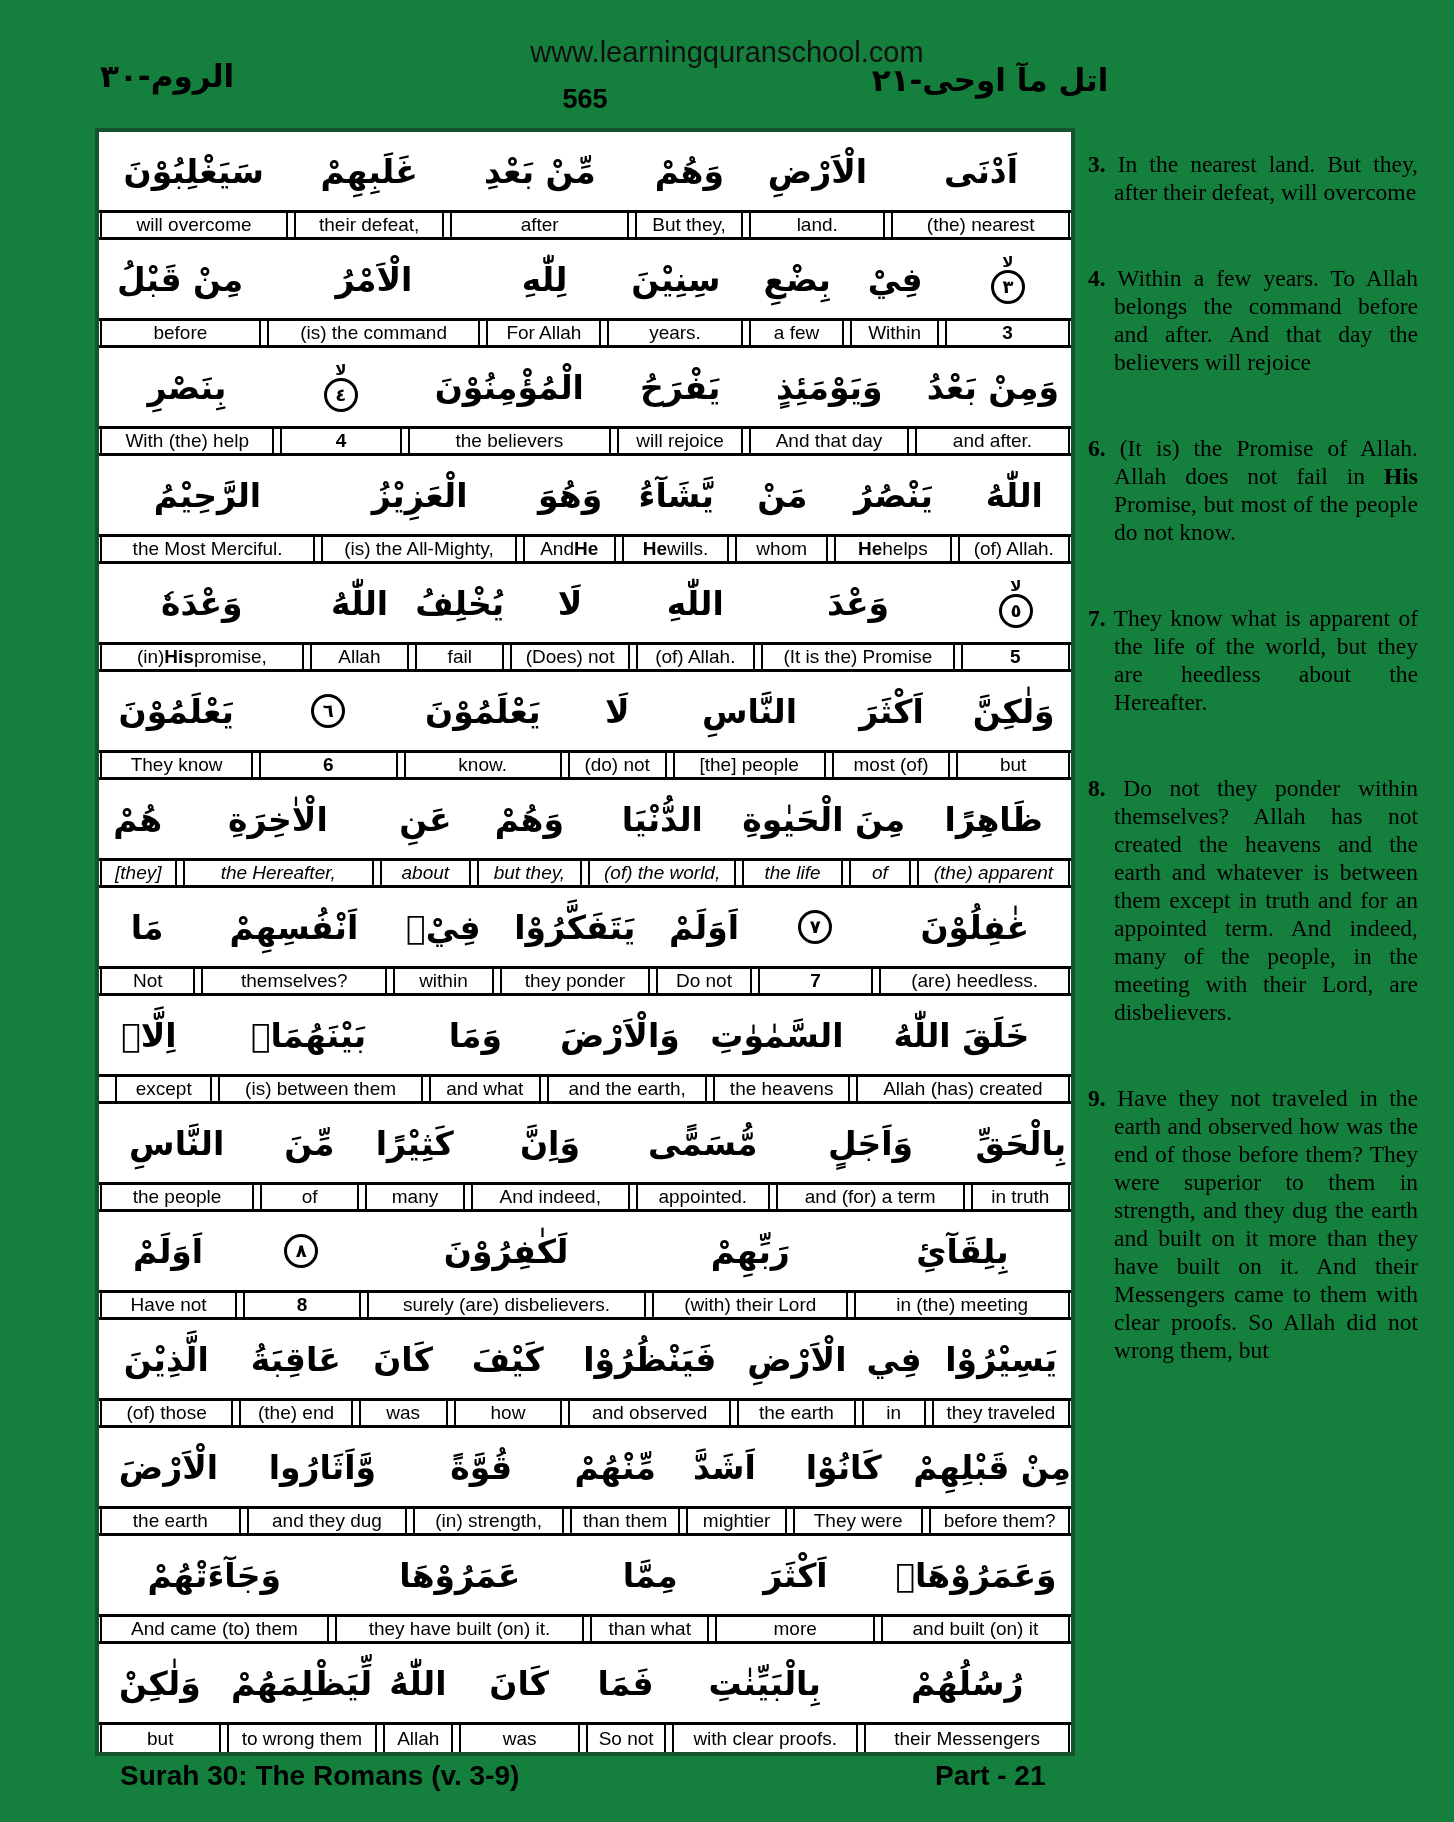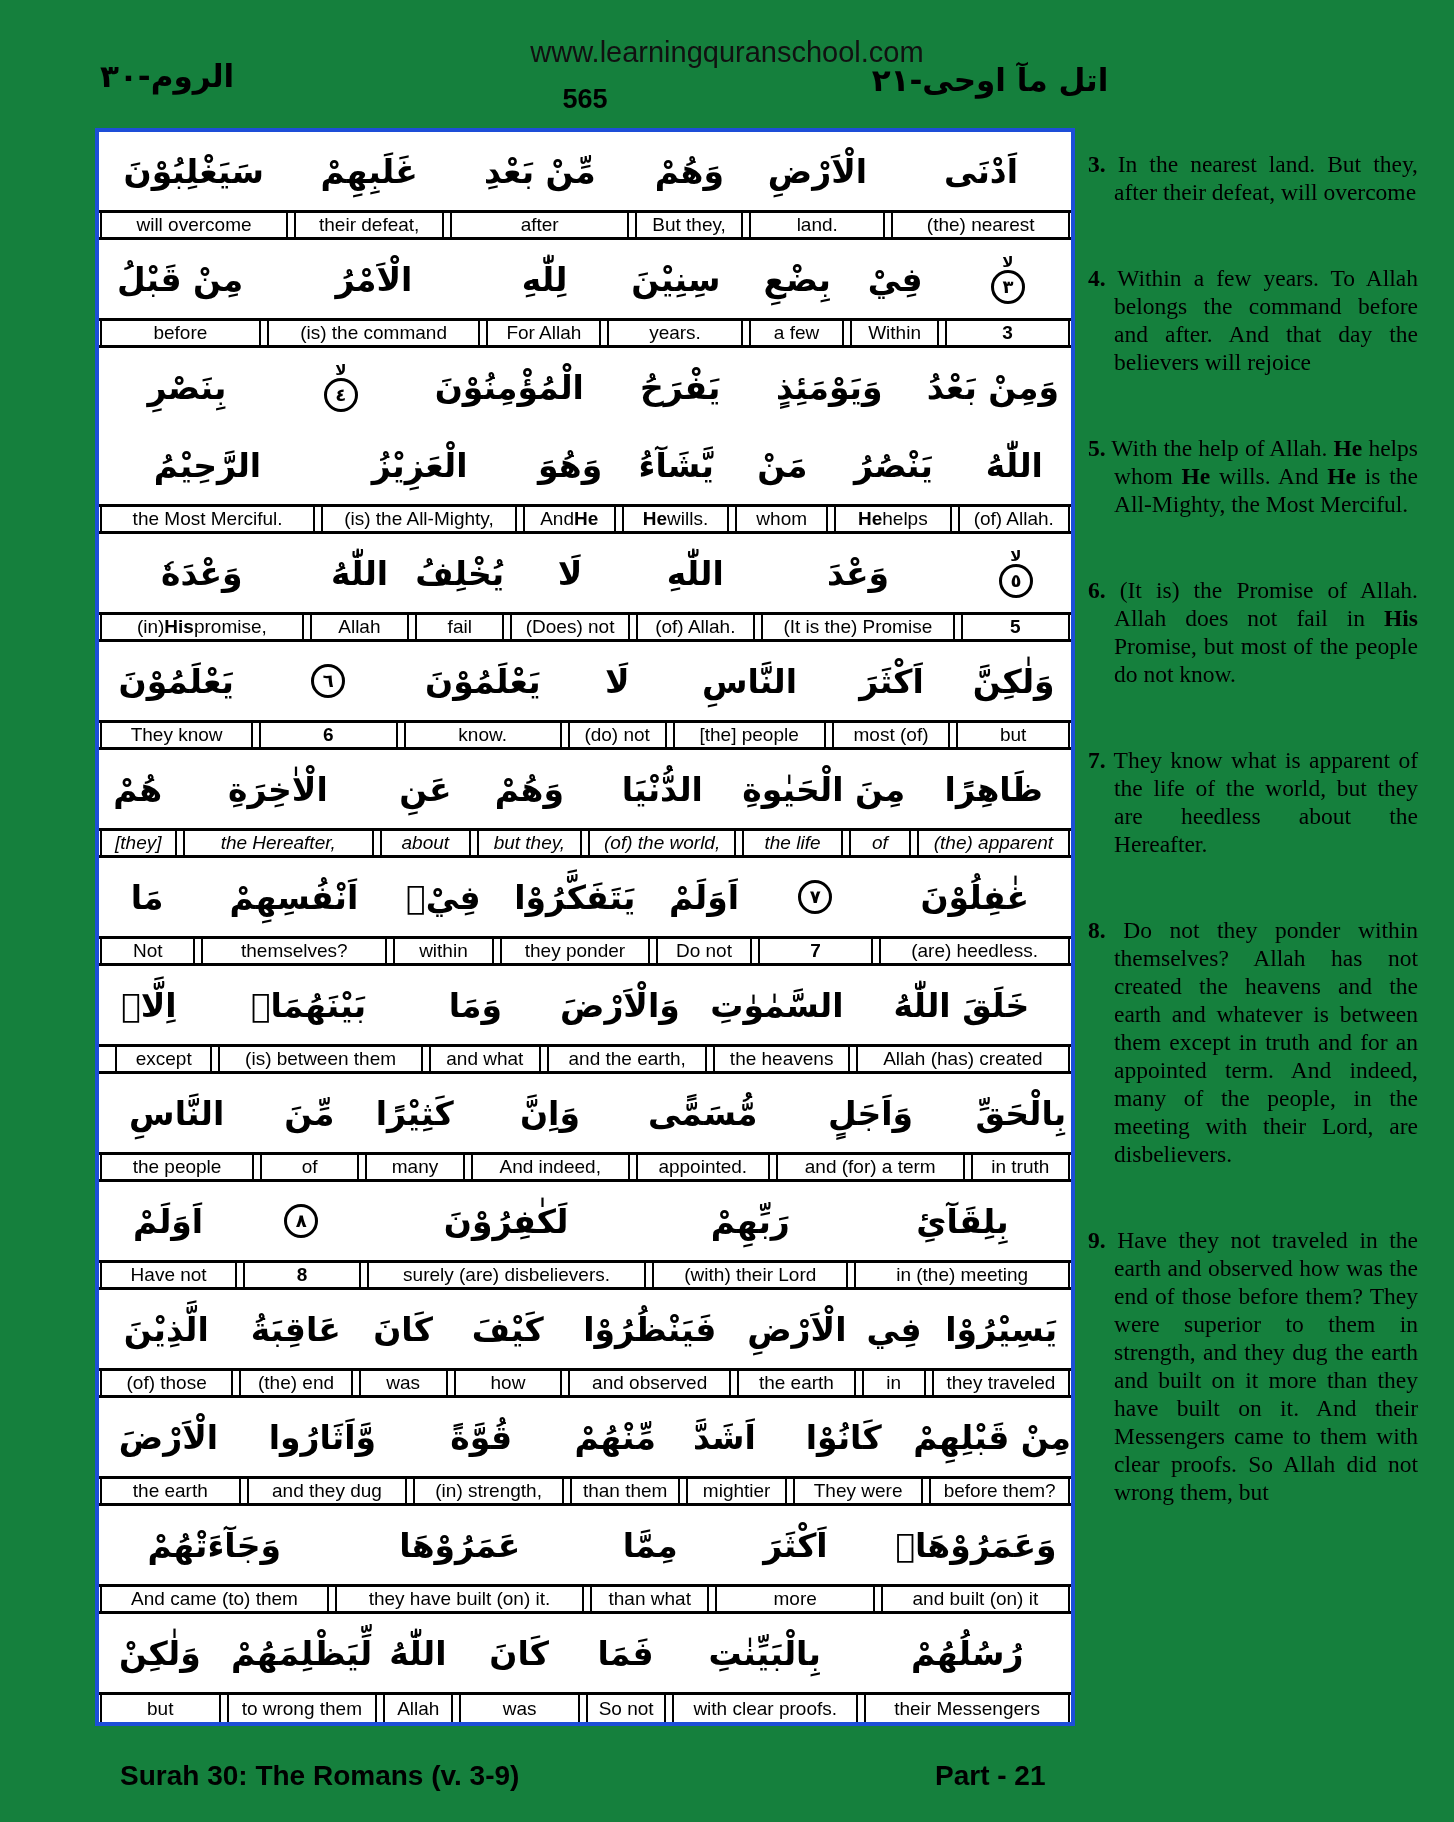--- a/index.html
+++ b/index.html
@@ -7,21 +7,21 @@
         font-family:"Liberation Sans",sans-serif;overflow:hidden;}
   
   .hdr-url{position:absolute;top:36px;left:0;width:100%;text-align:center;
            font-size:29px;color:#111;}
   .hdr-pagenum{position:absolute;top:84px;left:95px;width:980px;text-align:center;
            font-weight:bold;font-size:27px;}
   .hdr-ar{font-family:"DejaVu Sans",sans-serif;font-weight:bold;font-size:31px;direction:rtl;}
   .hdr-ar-left{position:absolute;top:58px;left:100px;}
   .hdr-ar-right{position:absolute;top:62px;left:870px;width:240px;text-align:center;}
   
-  .qtable{position:absolute;left:95px;top:128px;width:980px;border:4px solid #1d4ed8;
+  .qtable{position:absolute;left:95px;top:128px;width:980px;border:4px solid #14532d;
           box-sizing:border-box;background:#fff;}
   .pair{width:100%;}
   .arabic-row{display:grid;column-gap:5px;height:78px;align-items:center;direction:ltr;}
   .aword{text-align:center;direction:rtl;font-family:"DejaVu Sans",sans-serif;
          font-weight:bold;font-size:33px;line-height:1;white-space:nowrap;overflow:visible;}
   .vwrap{display:flex;flex-direction:column;align-items:center;justify-content:center;gap:1px;}
   .la{font-size:15px;line-height:14px;font-weight:bold;}
   .vnum{width:34px;height:34px;border:3px solid #000;border-radius:50%;box-sizing:border-box;
         display:flex;align-items:center;justify-content:center;font-size:18px;font-weight:bold;}
   .english-row{display:grid;column-gap:6px;border-top:3px solid #000;border-bottom:3px solid #000;
@@ -98,20 +98,30 @@
           <div class="aword">بِنَصْرِ</div>
           <div class="aword vwrap">
             <span class="la">لا</span>
             <span class="vnum">٤</span>
           </div>
           <div class="aword">الْمُؤْمِنُوْنَ</div>
           <div class="aword">يَفْرَحُ</div>
           <div class="aword">وَيَوْمَئِذٍ</div>
           <div class="aword">وَمِنْ بَعْدُ</div>
         </div>
+        <div class="english-row" style="grid-template-columns: 18fr 12.5fr 21fr 13fr 16.5fr 16fr;">
+          <div class="ecell">With (the) help</div>
+          <div class="ecell">
+            <b>4</b>
+          </div>
+          <div class="ecell">the believers</div>
+          <div class="ecell">will rejoice</div>
+          <div class="ecell">And that day</div>
+          <div class="ecell">and after.</div>
+        </div>
       </div>
       <div class="pair">
         <div class="arabic-row" style="grid-template-columns: 22fr 20fr 9.5fr 11fr 9.5fr 12fr 11.5fr;">
           <div class="aword">الرَّحِيْمُ</div>
           <div class="aword">الْعَزِيْزُ</div>
           <div class="aword">وَهُوَ</div>
           <div class="aword">يَّشَآءُ</div>
           <div class="aword">مَنْ</div>
           <div class="aword">يَنْصُرُ</div>
           <div class="aword">اللّٰهُ</div>
@@ -355,21 +365,20 @@
           <div class="ecell">So not</div>
           <div class="ecell">with clear proofs.</div>
           <div class="ecell">their Messengers</div>
         </div>
       </div>
     </div>
 
   <div class="verse-col">
       <p><b>3.</b> In the nearest land. But they, after their defeat, will overcome</p>
       <p><b>4.</b> Within a few years. To Allah belongs the command before and after. And that day the believers will rejoice</p>
-      <p><b>5.</b> With the help of Allah. <b>He</b> helps whom <b>He</b> wills. And <b>He</b> is the All-Mighty, the Most Merciful.</p>
       <p><b>6.</b> (It is) the Promise of Allah. Allah does not fail in <b>His</b> Promise, but most of the people do not know.</p>
       <p><b>7.</b> They know what is apparent of the life of the world, but they are heedless about the Hereafter.</p>
       <p><b>8.</b> Do not they ponder within themselves? Allah has not created the heavens and the earth and whatever is between them except in truth and for an appointed term. And indeed, many of the people, in the meeting with their Lord, are disbelievers.</p>
       <p><b>9.</b> Have they not traveled in the earth and observed how was the end of those before them? They were superior to them in strength, and they dug the earth and built on it more than they have built on it. And their Messengers came to them with clear proofs. So Allah did not wrong them, but</p>
     </div>
 
   <div class="foot foot-left">Surah 30: The Romans (v. 3-9)</div>
   <div class="foot foot-right">Part - 21</div>
 </div>
 

